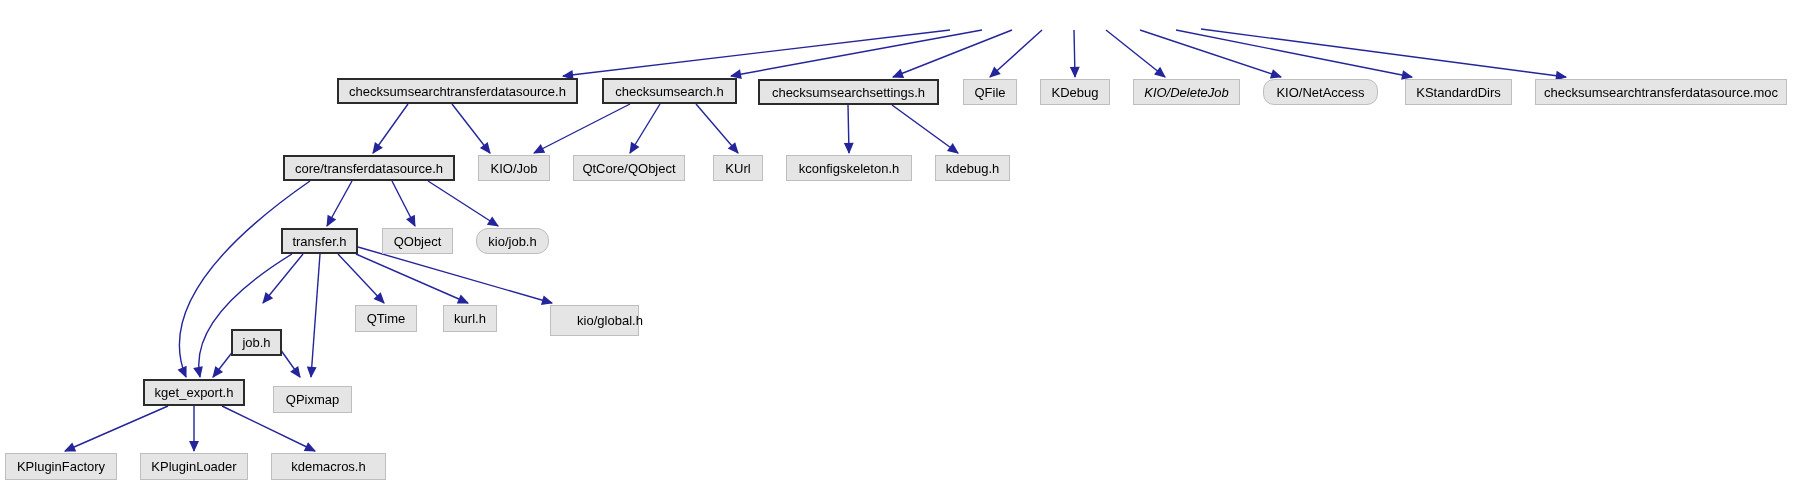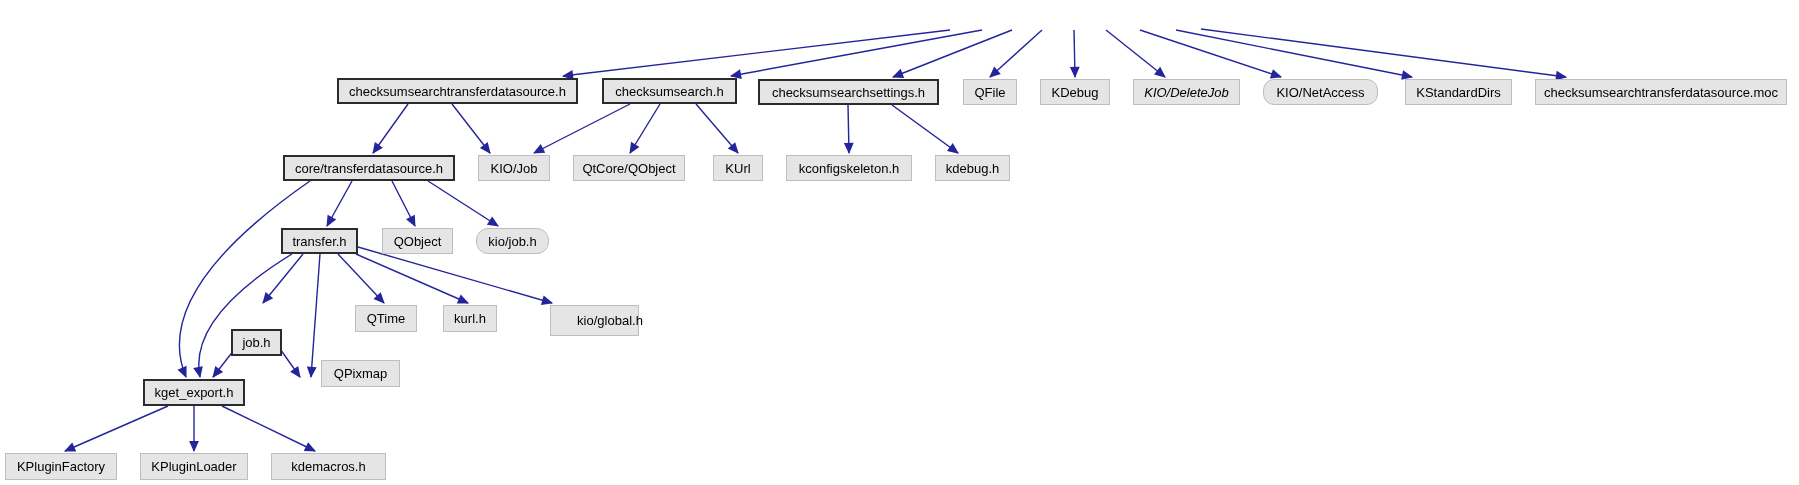--- a/index.html
+++ b/index.html
@@ -128,21 +128,21 @@
     </div>
     <div class="node external" style="left: 443px; top: 305px; width: 54px; height: 27px;">
       <span>kurl.h</span>
     </div>
     <div class="node external" style="left: 550px; top: 305px; width: 89px; height: 31px; padding-left: 31px;">
       <span>kio/global.h</span>
     </div>
     <div class="node documented" style="left: 143px; top: 379px; width: 102px; height: 27px;">
       <span>kget_export.h</span>
     </div>
-    <div class="node external" style="left: 273px; top: 360px; width: 79px; height: 27px; margin-left: 48px;">
+    <div class="node external" style="left: 273px; top: 386px; width: 79px; height: 27px;">
       <span>QPixmap</span>
     </div>
     <div class="node external" style="left: 5px; top: 453px; width: 112px; height: 27px;">
       <span>KPluginFactory</span>
     </div>
     <div class="node external" style="left: 140px; top: 453px; width: 108px; height: 27px;">
       <span>KPluginLoader</span>
     </div>
     <div class="node external" style="left: 271px; top: 453px; width: 115px; height: 27px;">
       <span>kdemacros.h</span>

